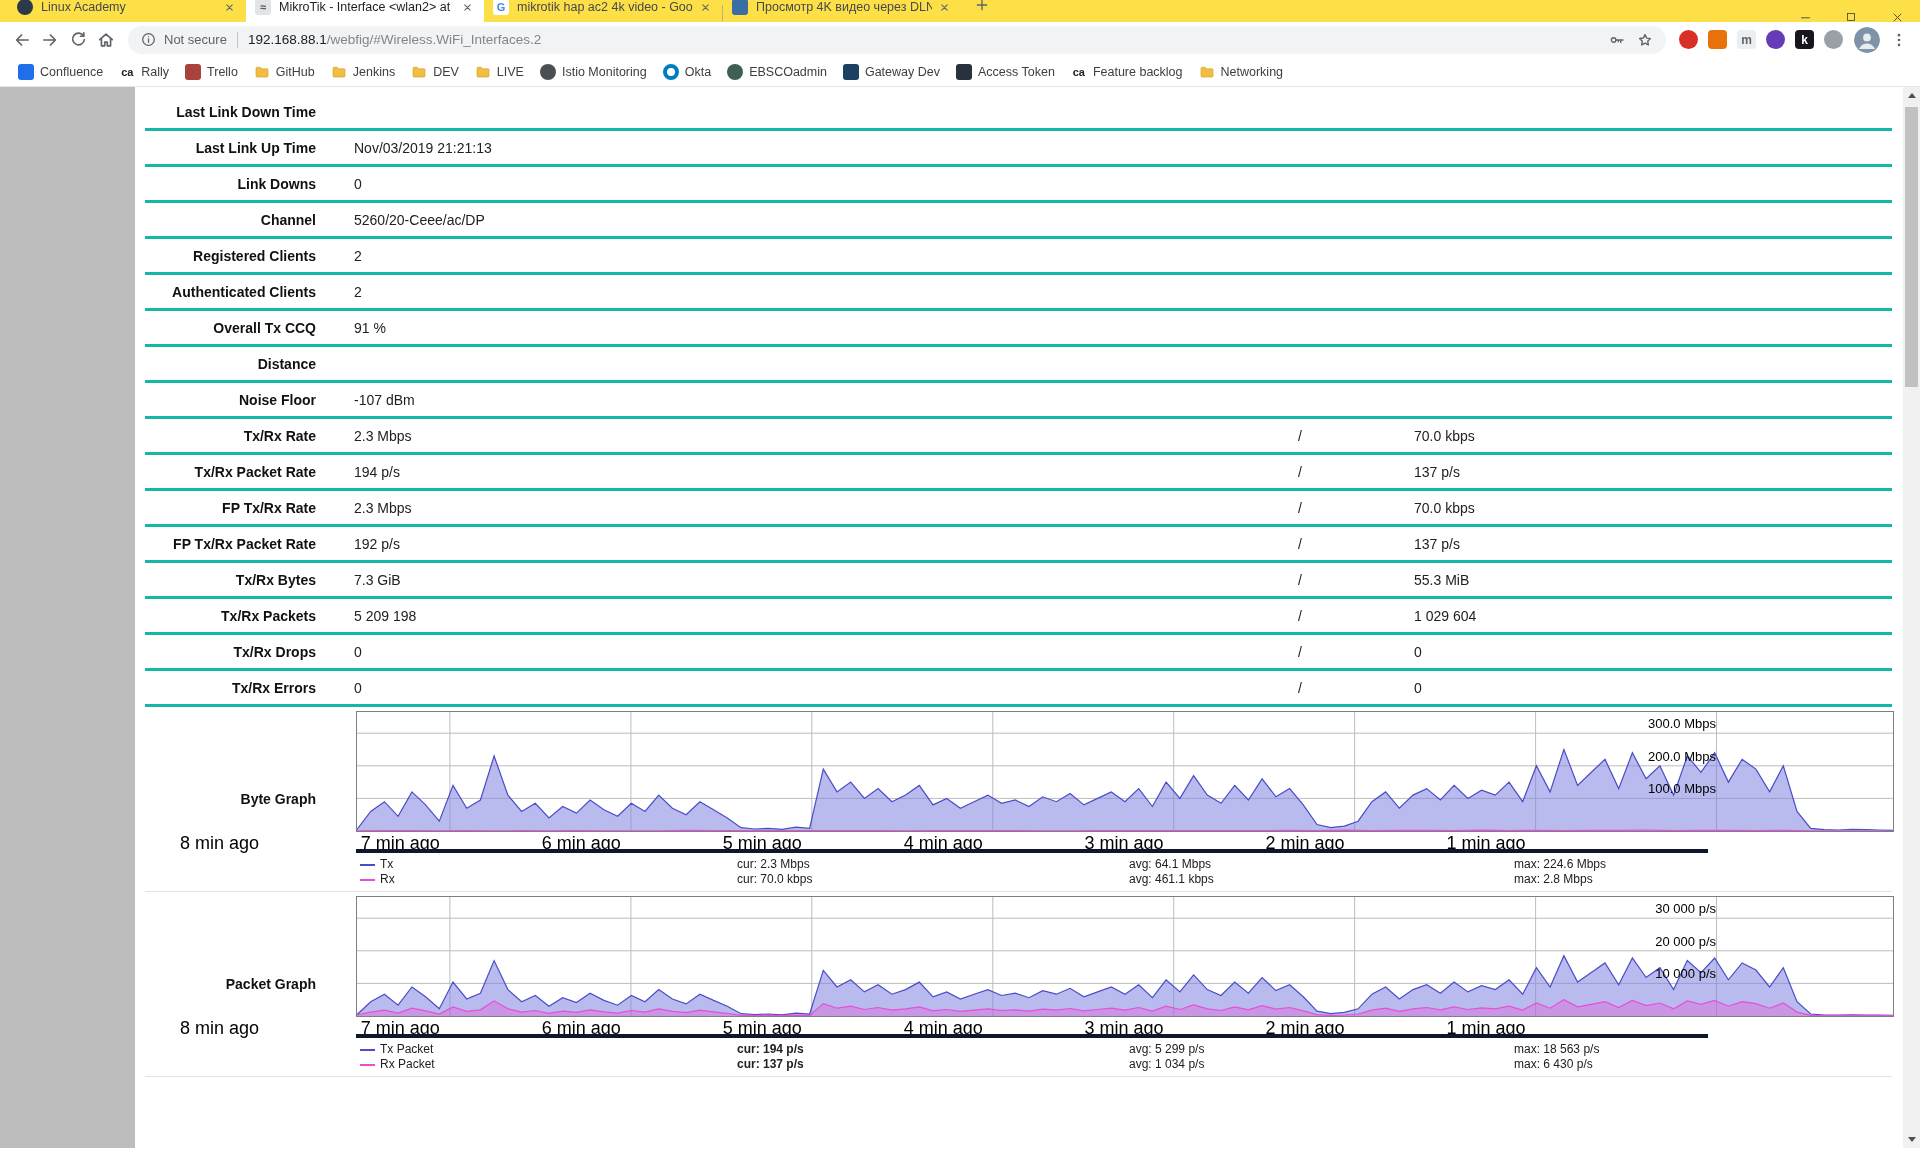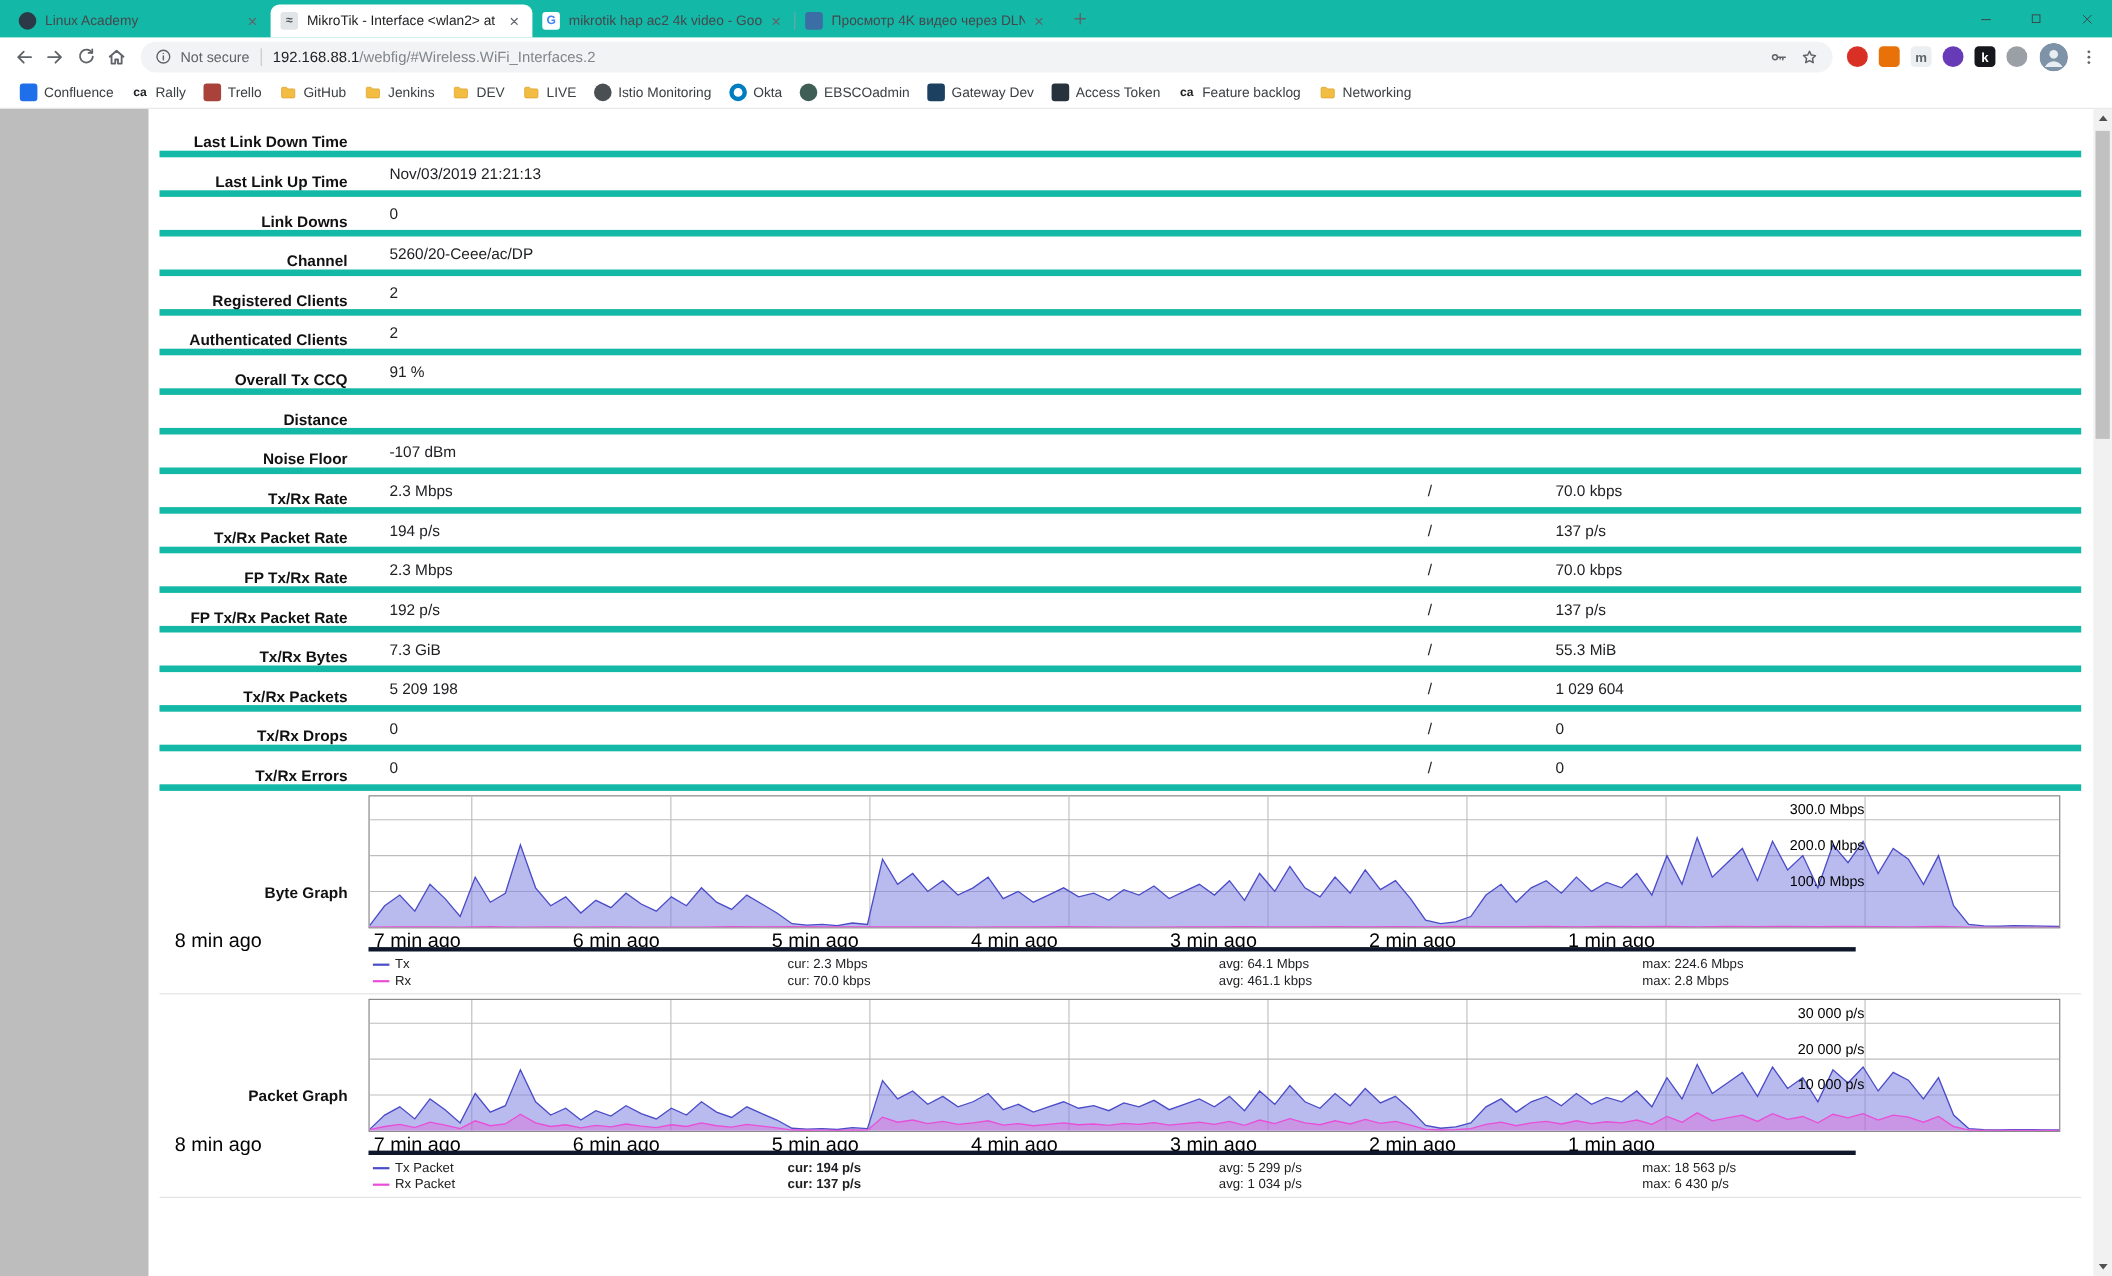--- a/index.html
+++ b/index.html
@@ -1,19 +1,19 @@
 <!DOCTYPE html>
 <html><head>
 <meta charset="utf-8">
 <style>
   *{margin:0;padding:0;box-sizing:border-box}
   html,body{width:1920px;height:1160px;overflow:hidden;background:#fff;
     font-family:"Liberation Sans",sans-serif;color:#202124}
   
-  .tabbar{height:34px;background:#14b8a6;display:flex;align-items:flex-end;padding-left:8px;position:relative}
+  .tabbar{height:22px;background:#fde047;display:flex;align-items:flex-end;padding-left:8px;position:relative}
   .tab-strip{display:flex;align-items:flex-end;height:100%}
   .tab{width:238px;height:30px;display:flex;align-items:center;padding:0 9px;border-radius:8px 8px 0 0}
   .tab.active{background:#fff}
   .tab-sep{width:1px;height:16px;background:#9aa0a6;opacity:.7;align-self:center;margin-top:4px}
   .favicon{width:16px;height:16px;flex:none;margin-right:8px;border-radius:3px;display:flex;
     align-items:center;justify-content:center;font-size:11px;font-weight:bold;line-height:1}
   .tab-title{flex:1;overflow:hidden;white-space:nowrap;font-size:12.5px;color:#45494e;margin-right:4px}
   .tab.active .tab-title{color:#1c1d1f}
   .tab-close{flex:none;width:16px;height:16px;display:flex;align-items:center;justify-content:center;border-radius:50%}
   .newtab{width:26px;height:26px;margin:0 0 4px 8px;display:flex;align-items:center;justify-content:center;border-radius:50%}
@@ -37,32 +37,32 @@
   .menu-btn{width:26px;height:26px;display:flex;align-items:center;justify-content:center;flex:none}
   .bookmarksbar{height:30px;background:#fff;display:flex;align-items:center;padding:0 10px;border-bottom:1px solid #e3e6e8}
   .bookmark{display:flex;align-items:center;height:24px;padding:0 8px;border-radius:12px;flex:none}
   .bm-icon{width:16px;height:16px;margin-right:6px;flex:none;display:flex;align-items:center;justify-content:center;border-radius:3px}
   .bm-glyph{font-size:11px;font-weight:bold;background:transparent !important}
   .bm-label{font-size:12.5px;color:#3c4043;white-space:nowrap}
   
   .content{position:relative;height:1061px;display:flex;background:#fff}
   .side{width:135px;background:#bdbdbd;flex:none}
   .main{flex:1;padding-top:8px;overflow:hidden}
-  .frow{margin-left:10px;width:1747px;height:36px;border-bottom:6px solid #14b8a6;display:flex;align-items:flex-end;position:relative}
+  .frow{margin-left:10px;width:1747px;height:36px;border-bottom:3px solid #14b8a6;display:flex;align-items:center;position:relative}
   .flbl{width:171px;flex:none;text-align:right;font-weight:bold;font-size:14px;color:#111}
   .fvals{position:relative;flex:1;height:100%}
   .v1,.vslash,.v2{position:absolute;top:50%;transform:translateY(-50%);font-size:14px;white-space:nowrap}
   .v1{left:38px}
   .vslash{left:982px}
   .v2{left:1098px}
   .thead{margin-left:10px;width:1747px;height:33px;border-bottom:1px solid #e2e2e2;position:relative}
   .traffic-h{position:absolute;right:2px;bottom:6px;font-size:17px;font-weight:bold}
   .grow{margin-left:10px;width:1747px;padding:4px 0;border-bottom:1px solid #e2e2e2;display:flex}
   .glbl{align-self:center}
-  .graph-wrap{margin-left:19px;width:1352px}
+  .graph-wrap{margin-left:40px;width:1352px}
   .graph-box{position:relative;width:1538px;height:121px;border:1px solid #7f7f7f;background:#fff}
   .graph-box svg{display:block;width:1536px;height:119px}
   .ylab{position:absolute;right:177px;font-size:13px;color:#000;white-space:nowrap}
   .xlabels{position:relative;height:17px}
   .xlab{position:absolute;top:1px;font-size:18px;color:#000;white-space:nowrap}
   .legend{position:relative;height:38px;border-top:4px solid #0f172a;margin-top:0}
   .lcol{position:absolute;top:4px;font-size:12px;line-height:15px;white-space:nowrap}
   .lrow{height:15px}
   .dash{display:inline-block;width:15px;height:2px;vertical-align:middle;margin-right:5px}
   .cmt-row{height:36px}

